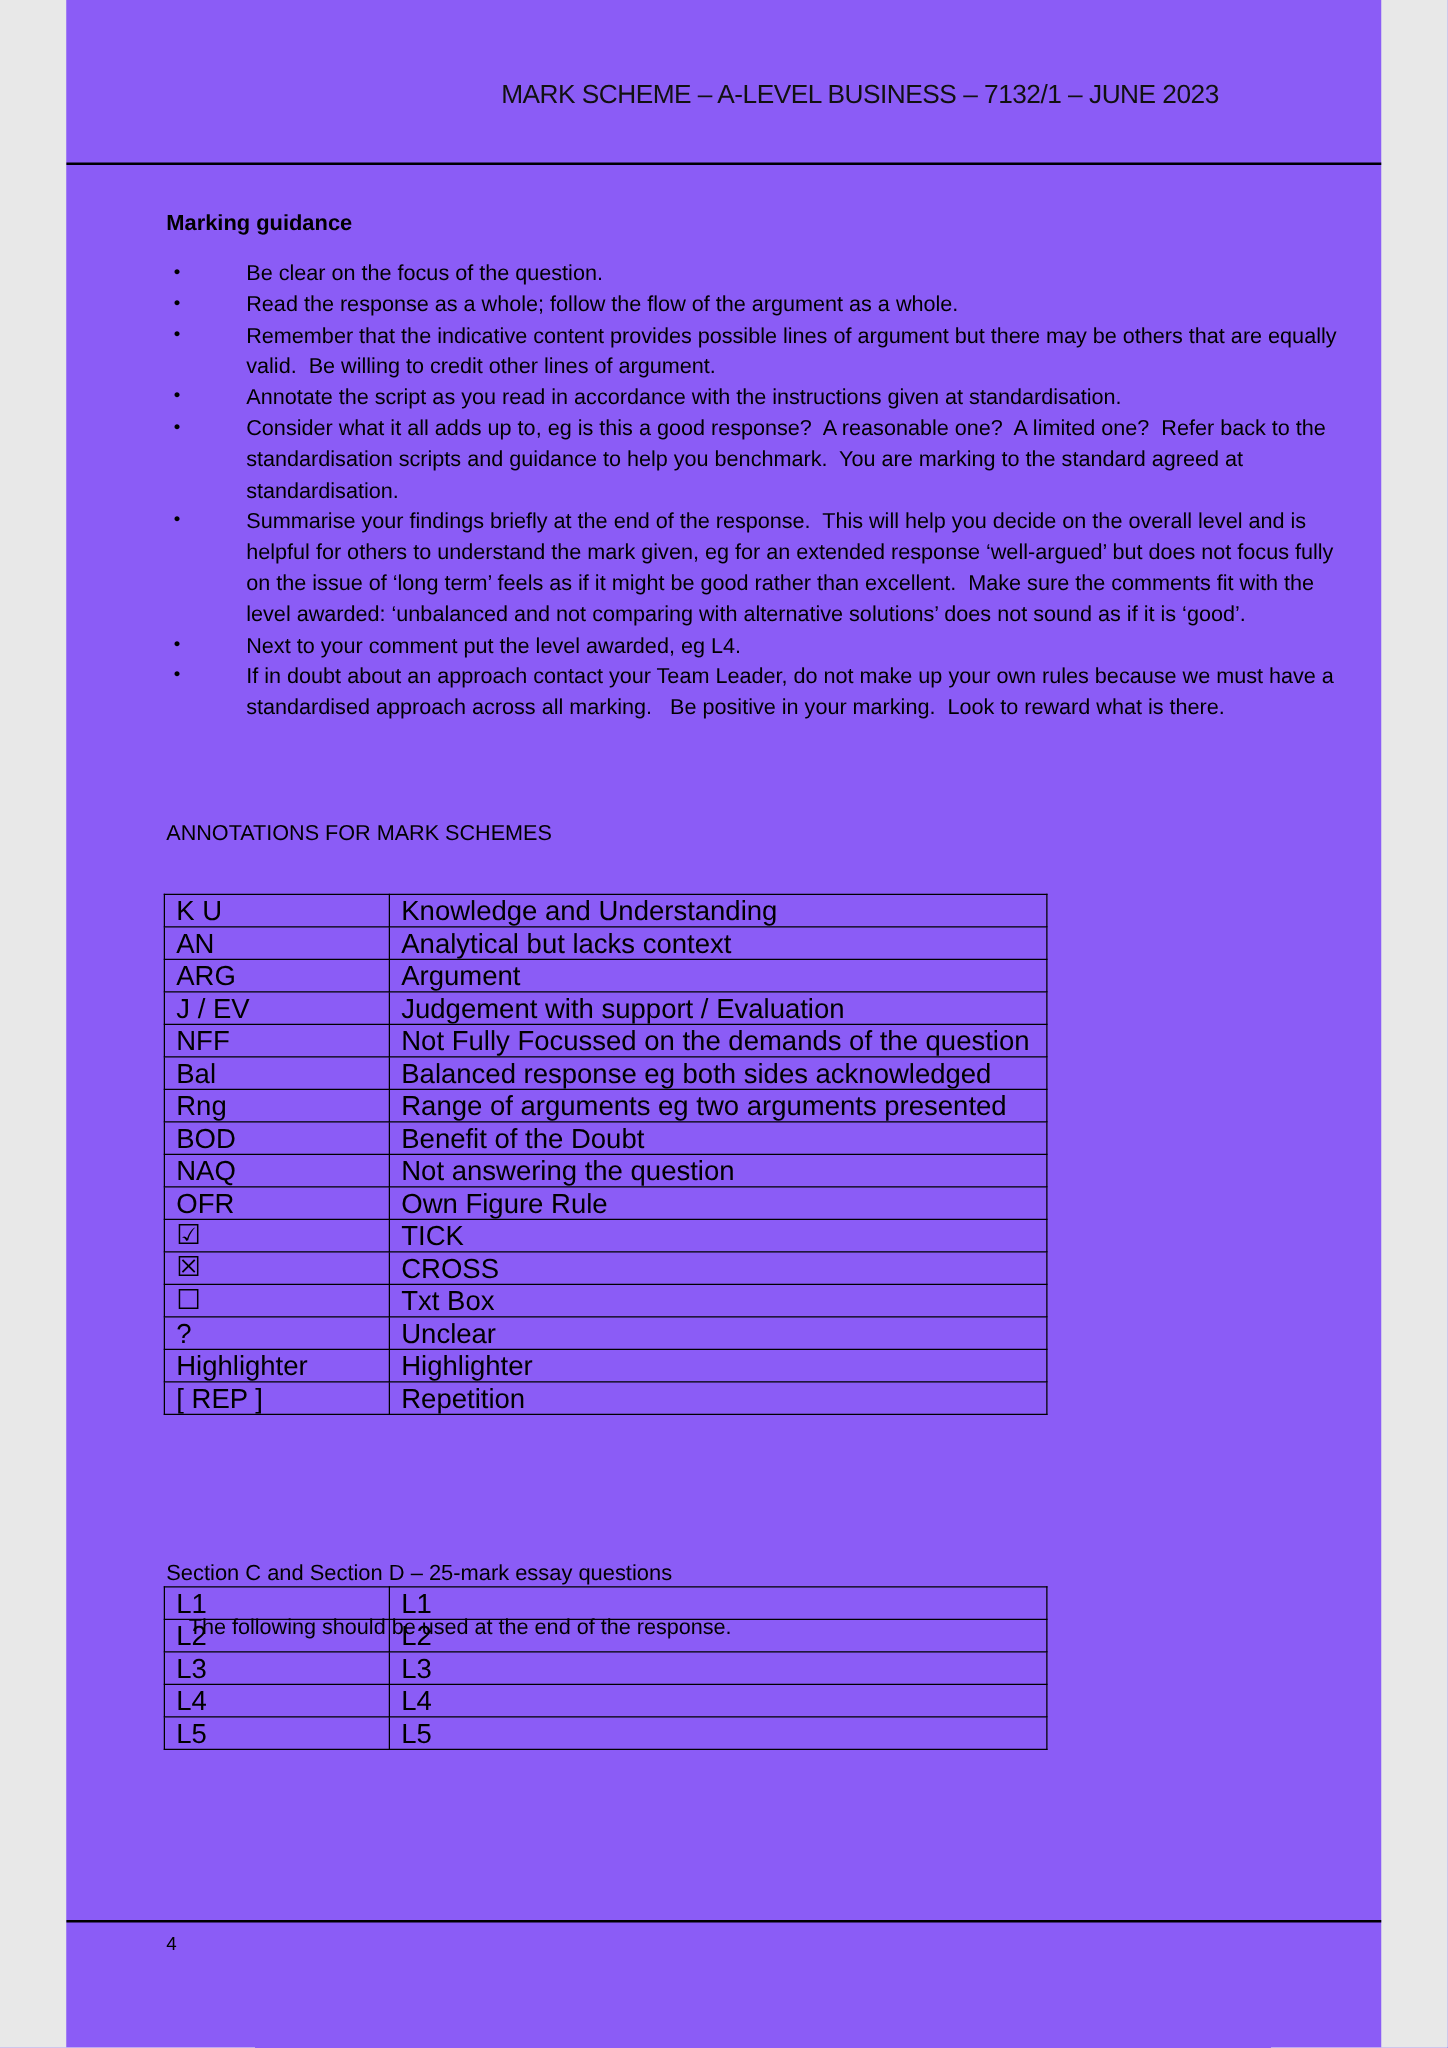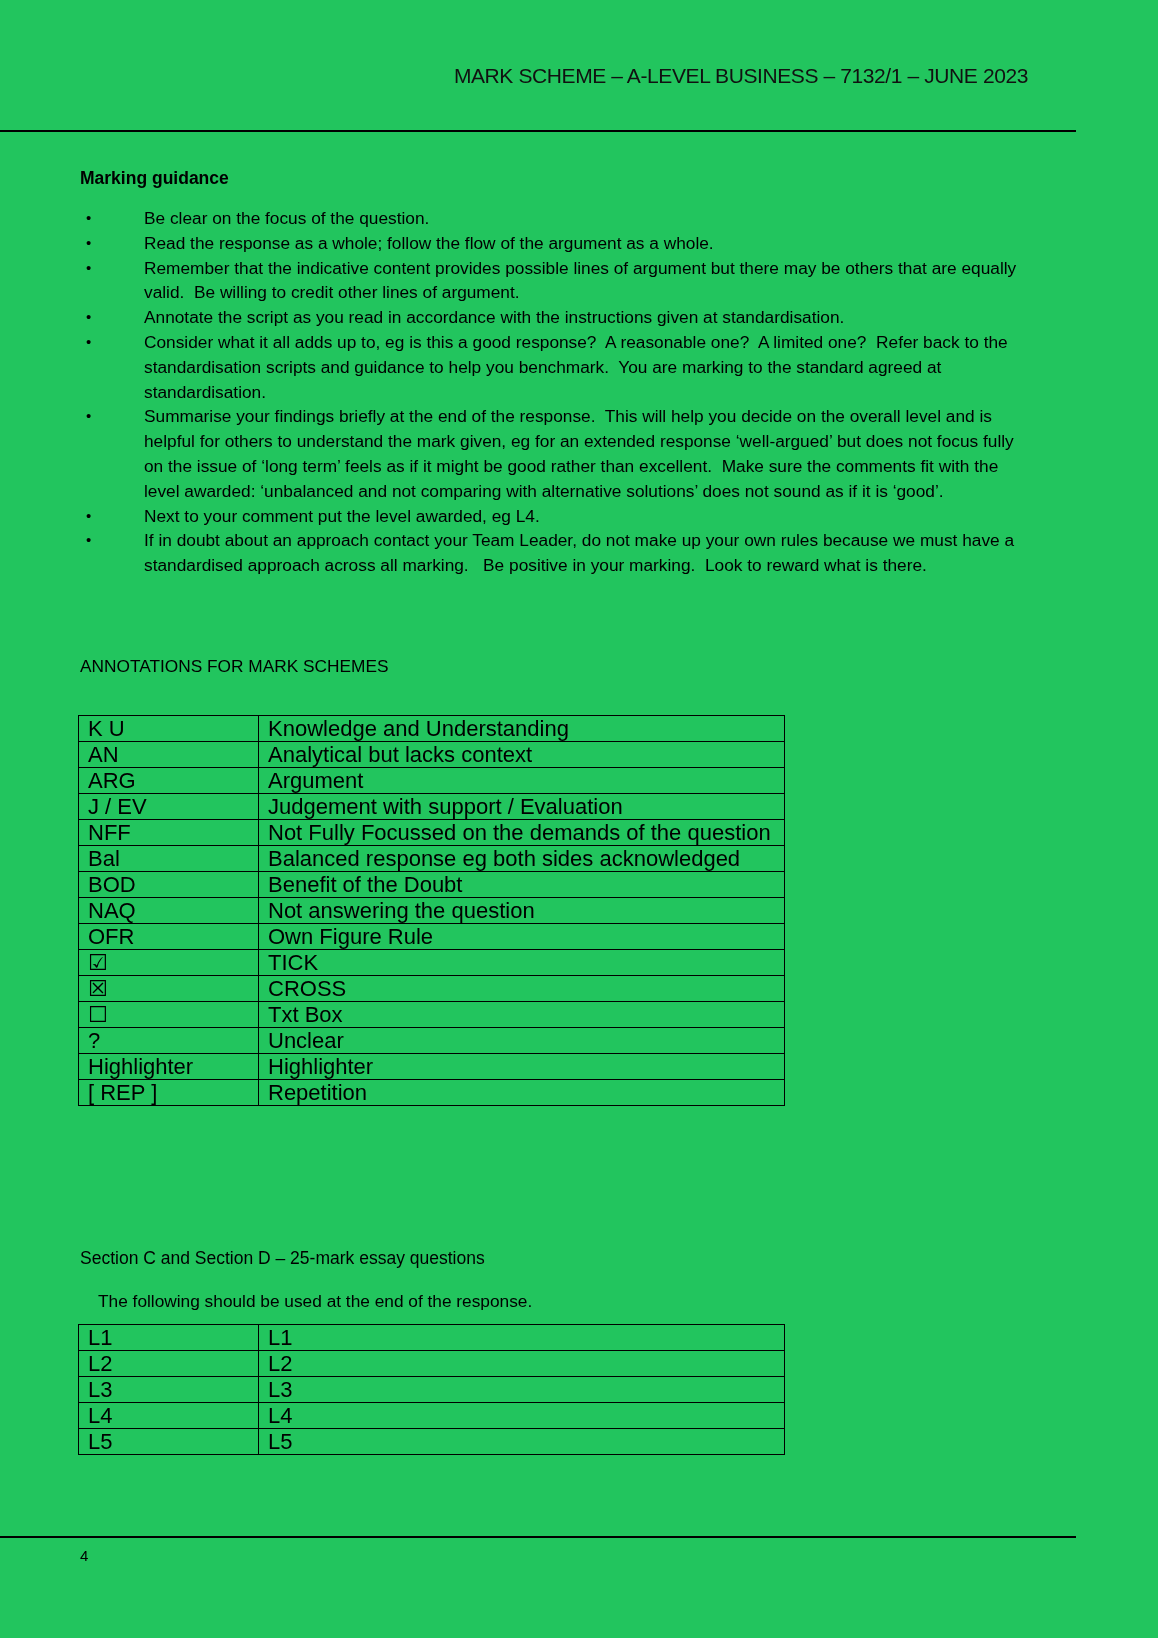--- a/index.html
+++ b/index.html
@@ -1,19 +1,19 @@
 <!DOCTYPE html>
 <html><head>
 <meta charset="utf-8">
 <style>
   html,body{margin:0;padding:0;background:#e8e8e8;}
   .page{
     position:relative;
-    width:1158px;height:1638px;
-    background:#22c55e;
+    width:1052px;height:1638px;
+    background:#8b5cf6;
     font-family:"Liberation Sans","DejaVu Sans",sans-serif;
     color:#000;
     overflow:hidden;
     margin:0 auto;
   }
   .header-title{
     position:absolute;
     top:64px;right:130px;
     font-size:21px;
     letter-spacing:-0.4px;
@@ -93,21 +93,21 @@
     font-size:17.5px;font-weight:normal;
     line-height:23px;
   }
   .secCD-subtitle{
     position:absolute;top:1105px;left:0;
     margin:18px;
     font-size:17.3px;
     line-height:23px;
   }
   .table2-wrap{
-    position:absolute;top:1157px;left:-2px;
+    position:absolute;top:1102px;left:-2px;
   }
   .footer-rule{
     position:absolute;
     top:1536px;left:0;
     width:1076px;height:2px;
     background:#000;
   }
   .page-number{
     position:absolute;
     top:1547px;left:80px;
@@ -184,20 +184,24 @@
             </tr>
           <tr>
               <td class="c1">NFF</td>
               <td>Not Fully Focussed on the demands of the question</td>
             </tr>
           <tr>
               <td class="c1">Bal</td>
               <td>Balanced response eg both sides acknowledged</td>
             </tr>
           <tr>
+              <td class="c1">Rng</td>
+              <td>Range of arguments eg two arguments presented</td>
+            </tr>
+          <tr>
               <td class="c1">BOD</td>
               <td>Benefit of the Doubt</td>
             </tr>
           <tr>
               <td class="c1">NAQ</td>
               <td>Not answering the question</td>
             </tr>
           <tr>
               <td class="c1">OFR</td>
               <td>Own Figure Rule</td>

